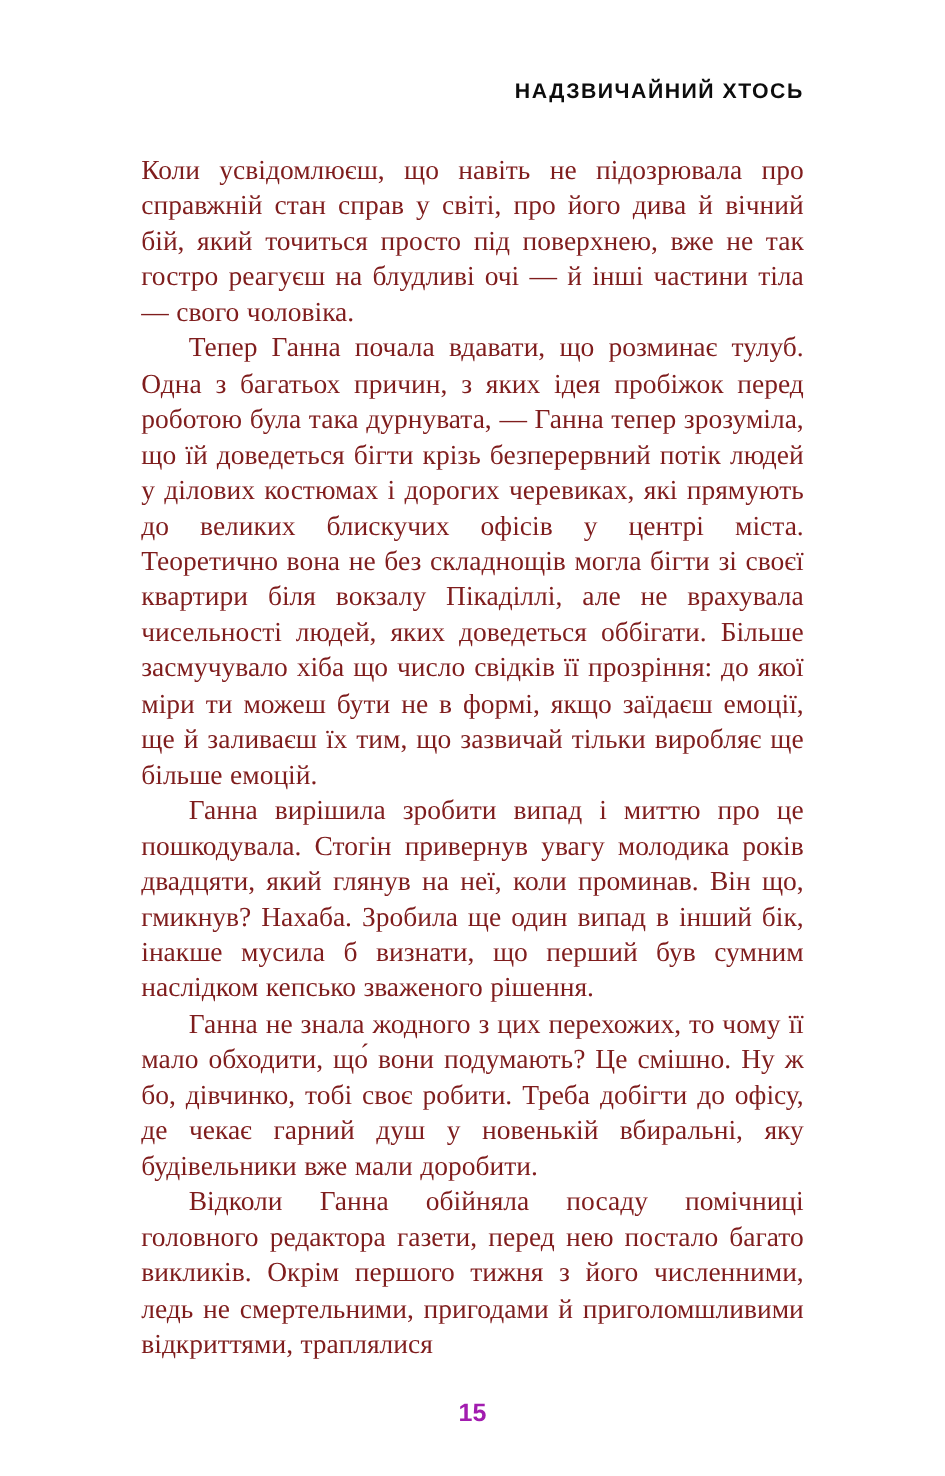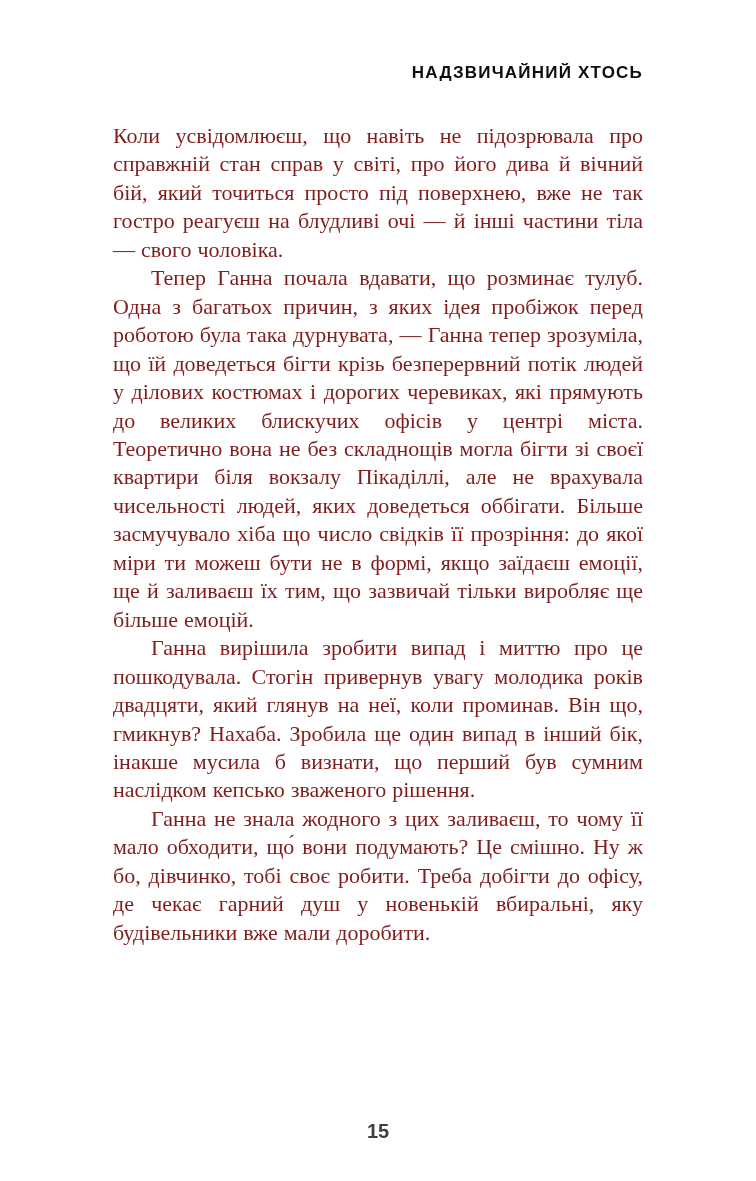--- a/index.html
+++ b/index.html
@@ -50,32 +50,33 @@
   }
   .page-number {
     position: absolute;
     top: 1106px;
     left: 0;
     width: 756px;
     text-align: center;
     font-family: "Liberation Sans", sans-serif;
     font-weight: 700;
     font-size: 20px;
-    color: #404040;
+    color: #a21caf;
   }
 </style>
 </head>
 <body>
 
 <div class="page">
 
   <div class="running-head">НАДЗВИЧАЙНИЙ ХТОСЬ</div>
 
   <div class="text-block">
     <p class="no-indent">Коли усвідомлюєш, що навіть не підозрювала про справжній стан справ у світі, про його дива й вічний бій, який точиться просто під поверхнею, вже не так гостро реагуєш на блудливі очі — й інші частини тіла — свого чоловіка.</p>
     <p>Тепер Ганна почала вдавати, що розминає тулуб. Одна з багатьох причин, з яких ідея пробіжок перед роботою була така дурнувата, — Ганна тепер зрозуміла, що їй доведеться бігти крізь безперервний потік людей у ділових костюмах і дорогих черевиках, які прямують до великих блискучих офісів у центрі міста. Теоретично вона не без складнощів могла бігти зі своєї квартири біля вокзалу Пікаділлі, але не врахувала чисельності людей, яких доведеться оббігати. Більше засмучувало хіба що число свідків її прозріння: до якої міри ти можеш бути не в формі, якщо заїдаєш емоції, ще й заливаєш їх тим, що зазвичай тільки виробляє ще більше емоцій.</p>
     <p>Ганна вирішила зробити випад і миттю про це пошкодувала. Стогін привернув увагу молодика років двадцяти, який глянув на неї, коли проминав. Він що, гмикнув? Нахаба. Зробила ще один випад в інший бік, інакше мусила б визнати, що перший був сумним наслідком кепсько зваженого рішення.</p>
-    <p>Ганна не знала жодного з цих заливаєш, то чому її мало обходити, що́ вони подумають? Це смішно. Ну ж бо, дівчинко, тобі своє робити. Треба добігти до офісу, де чекає гарний душ у новенькій вбиральні, яку будівельники вже мали доробити.</p>
+    <p>Ганна не знала жодного з цих перехожих, то чому її мало обходити, що́ вони подумають? Це смішно. Ну ж бо, дівчинко, тобі своє робити. Треба добігти до офісу, де чекає гарний душ у новенькій вбиральні, яку будівельники вже мали доробити.</p>
+    <p>Відколи Ганна обійняла посаду помічниці головного редактора газети, перед нею постало багато викликів. Окрім першого тижня з його численними, ледь не смертельними, пригодами й приголомшливими відкриттями, траплялися</p>
   </div>
 
   <div class="page-number">15</div>
 
 </div>
 
 </body></html>

